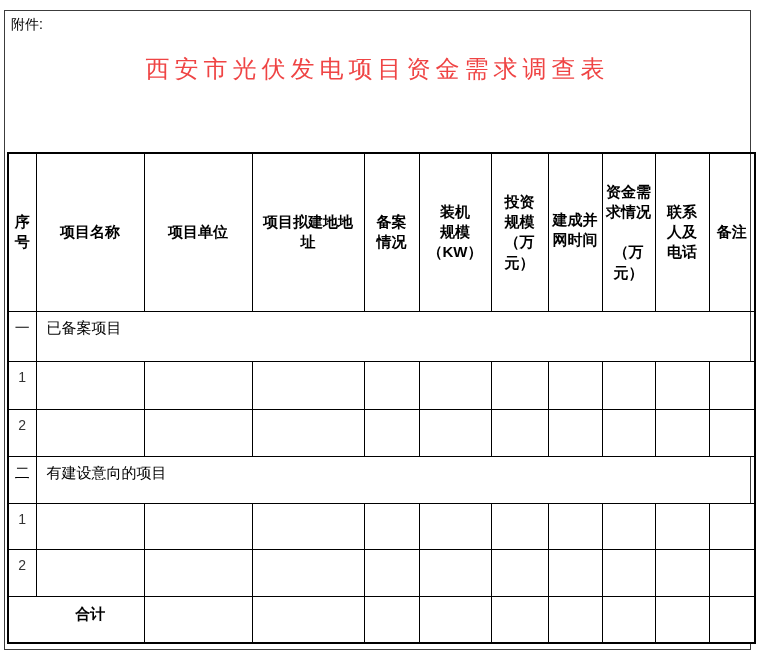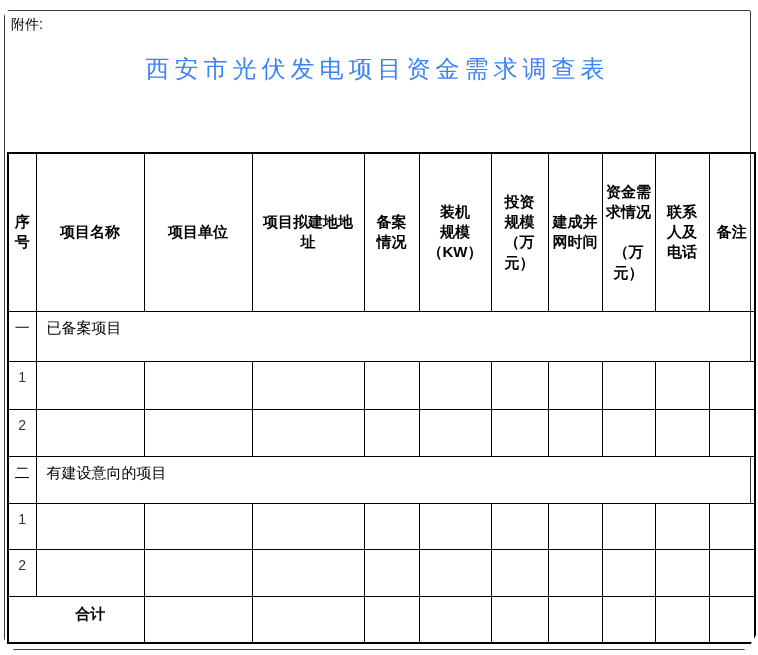--- a/index.html
+++ b/index.html
@@ -1,53 +1,53 @@
 <!DOCTYPE html>
 <html><head>
 <meta charset="utf-8">
 <style>
   * { margin:0; padding:0; box-sizing:border-box; }
   html,body { background:#fff; }
   .container {
     position:relative; width:758px; height:655px; background:#ffffff;
-    font-family:"Liberation Sans", sans-serif; color:#000; overflow:hidden;border-radius:31px;
+    font-family:"Liberation Sans", sans-serif; color:#000; overflow:hidden;
   }
   .page {
     position:absolute; left:4px; top:10px; width:747px; height:640px;
     border:1px solid #3c3c3c; background:#fff;
   }
   .attachment {
     position:absolute; left:6px; top:5px;
     font-size:14px; color:#000;
   }
   .doc-title {
     position:absolute; left:0; top:42px; width:100%;
     text-align:center; font-family:"Liberation Serif", serif;
-    font-size:24px; font-weight:400; letter-spacing:5px; color:#3b82f6;
+    font-size:24px; font-weight:400; letter-spacing:5px; color:#ef4444;
     white-space:nowrap;
   }
   table.survey {
     position:absolute; left:2px; top:141px;
     width:747px; table-layout:fixed; border-collapse:collapse;
     border:2px solid #000;
   }
   table.survey th, table.survey td {
     border:1px solid #000; overflow:hidden;
   }
   
   table.survey th {
     font-size:15px; font-weight:bold; text-align:center; vertical-align:middle;
     white-space:pre-line; padding:0 1px; line-height:1.35;
   }
   .c-serial   { line-height:1.5; }
   .c-addr     { line-height:1.35; }
   .c-filing   { line-height:3.0; }
   .c-capacity { line-height:2.4; }
   .c-invest   { line-height:2.3;margin-left:23px; }
-  .c-grid     { line-height:1.35; }
+  .c-grid     { line-height:1.35;font-family:Liberation Mono, monospace; }
   .c-funding  { line-height:1.6; }
   .c-contact  { line-height:1.65; }
   
   .rh-header { height:158px; }
   .rh-sec1   { height:50px; }
   .rh-r1     { height:48px; }
   .rh-r2     { height:47px; }
   .rh-sec2   { height:47px; }
   .rh-r3     { height:46px; }
   .rh-r4     { height:47px; }

